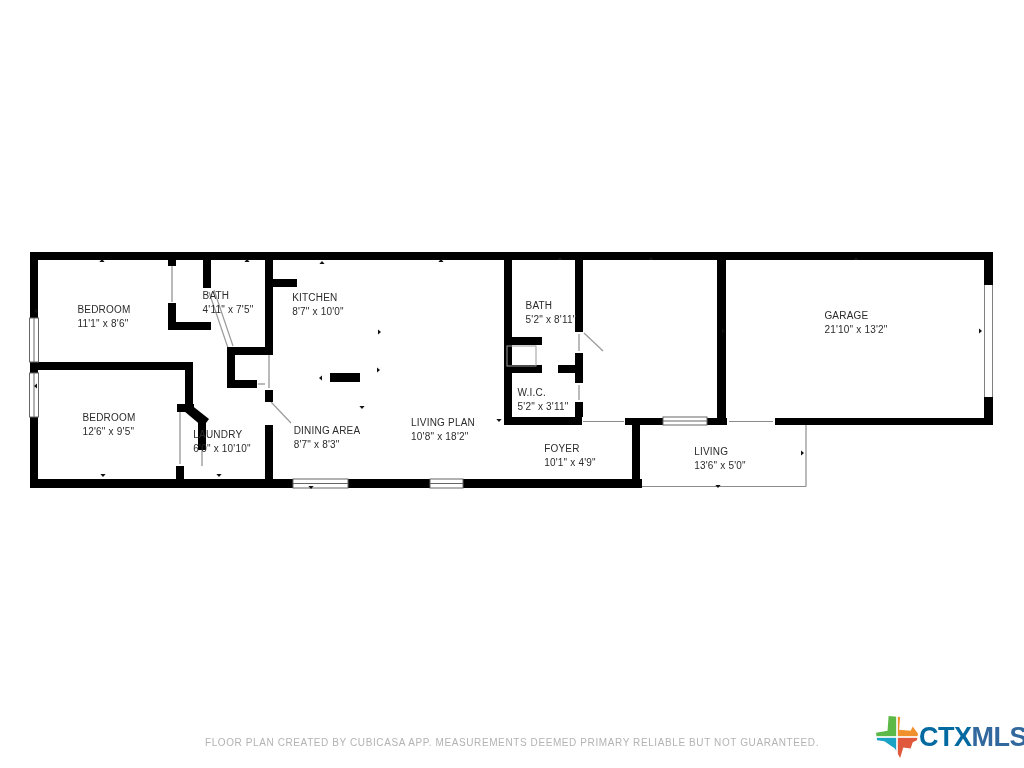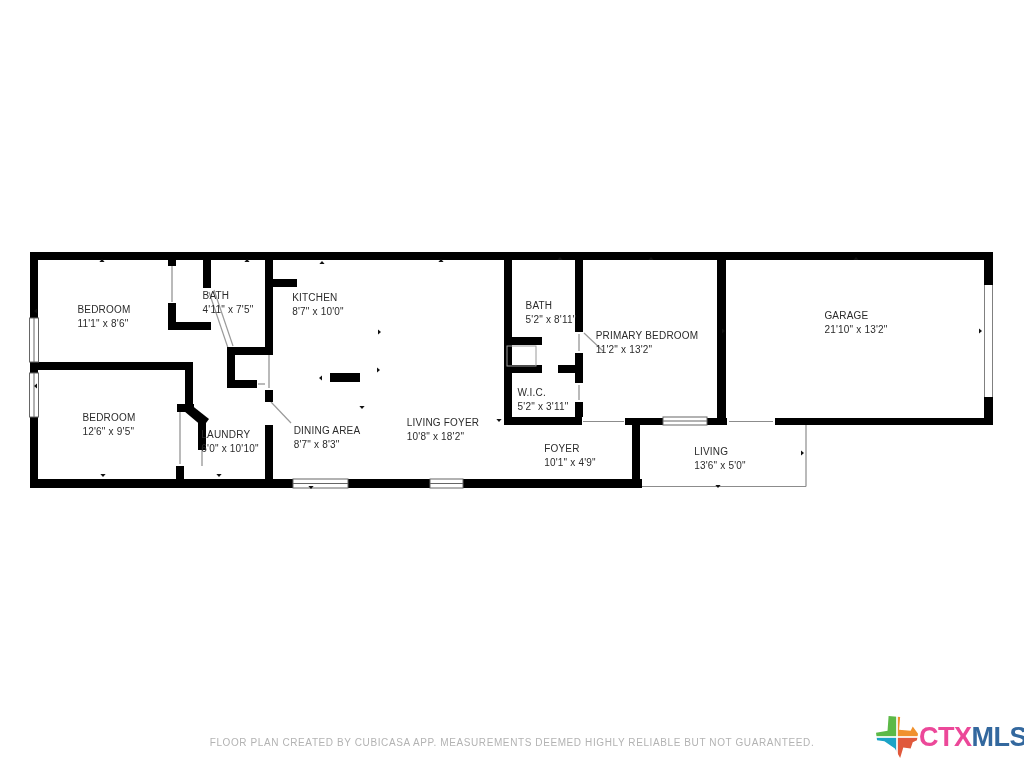--- a/index.html
+++ b/index.html
@@ -9,21 +9,21 @@
   .room-label{position:absolute;transform:translate(-50%,-50%);text-align:left;
               font-size:10px;line-height:13.5px;color:#2b2b2b;white-space:nowrap;
               letter-spacing:.2px;}
   .room-label .rname{}
   .room-label .rdims{}
   #footer-disclaimer{position:absolute;left:0;top:737px;width:100%;text-align:center;
               font-size:10px;color:#b3b3b3;letter-spacing:.6px;}
   #brand-logo{position:absolute;left:876px;top:716px;display:flex;align-items:center;}
   #brand-text{font-size:27px;font-weight:bold;letter-spacing:-0.5px;margin-left:1px;
               line-height:40px;}
-  #brand-ctx{color:#ec4899;}
+  #brand-ctx{color:#0369a1;}
   #brand-mls{color:#33689E;}
 </style>
 </head>
 <body>
 
 <div id="stage">
 
   <svg id="plan-svg" width="1024" height="768" viewBox="0 0 1024 768">
 
     <g stroke="#8c8c8c" stroke-width="1.2">
@@ -142,58 +142,54 @@
     <div class="rdims">4'11" x 7'5"</div>
   </div>
   <div class="room-label" style="left:318px;top:304px">
     <div class="rname">KITCHEN</div>
     <div class="rdims">8'7" x 10'0"</div>
   </div>
   <div class="room-label" style="left:551px;top:312px">
     <div class="rname">BATH</div>
     <div class="rdims">5'2" x 8'11"</div>
   </div>
-  <div class="room-label" style="left:647px;top:342px">
-    <div class="rname">PRIMARY BEDROOM</div>
-    <div class="rdims">11'2" x 13'2"</div>
-  </div>
   <div class="room-label" style="left:856px;top:322px">
     <div class="rname">GARAGE</div>
     <div class="rdims">21'10" x 13'2"</div>
   </div>
   <div class="room-label" style="left:109px;top:424px">
     <div class="rname">BEDROOM</div>
     <div class="rdims">12'6" x 9'5"</div>
   </div>
-  <div class="room-label" style="left:230px;top:441px">
+  <div class="room-label" style="left:222px;top:441px">
     <div class="rname">LAUNDRY</div>
     <div class="rdims">6'0" x 10'10"</div>
   </div>
   <div class="room-label" style="left:327px;top:437px">
     <div class="rname">DINING AREA</div>
     <div class="rdims">8'7" x 8'3"</div>
   </div>
   <div class="room-label" style="left:443px;top:429px">
-    <div class="rname">LIVING FOYER</div>
+    <div class="rname">LIVING PLAN</div>
     <div class="rdims">10'8" x 18'2"</div>
   </div>
   <div class="room-label" style="left:543px;top:399px">
     <div class="rname">W.I.C.</div>
     <div class="rdims">5'2" x 3'11"</div>
   </div>
   <div class="room-label" style="left:570px;top:455px">
     <div class="rname">FOYER</div>
     <div class="rdims">10'1" x 4'9"</div>
   </div>
   <div class="room-label" style="left:720px;top:458px">
     <div class="rname">LIVING</div>
     <div class="rdims">13'6" x 5'0"</div>
   </div>
 
-  <div id="footer-disclaimer">FLOOR PLAN CREATED BY CUBICASA APP. MEASUREMENTS DEEMED HIGHLY RELIABLE BUT NOT GUARANTEED.</div>
+  <div id="footer-disclaimer">FLOOR PLAN CREATED BY CUBICASA APP. MEASUREMENTS DEEMED PRIMARY RELIABLE BUT NOT GUARANTEED.</div>
 
   <div id="brand-logo">
     <svg width="42" height="42" viewBox="0 0 40 40">
       <defs>
         <clipPath id="txclip">
           <path d="M12,0 L23,1 L22,13 L33,14 L35,10 L40,17 L39,23 L35,25 L33,31 L26,30 L23,40 L18,31 L8,24 L1,23 L0,16 L11,14 Z"></path>
         </clipPath>
       </defs>
       <g clip-path="url(#txclip)">
         <rect x="0" y="0" width="19.2" height="19.2" fill="#5CB947"></rect>

